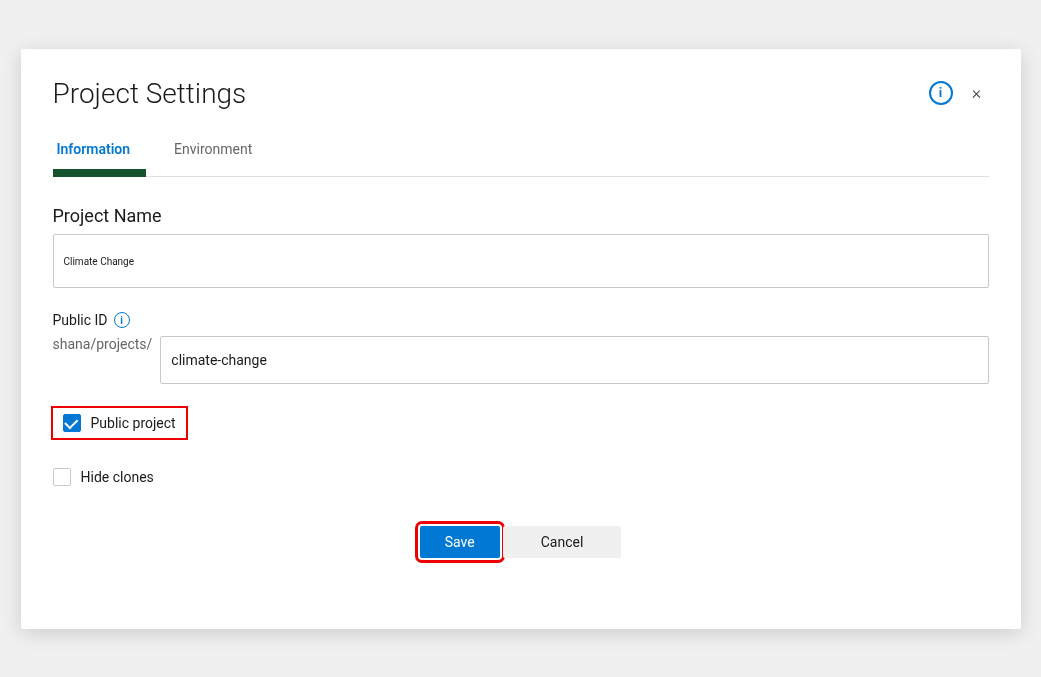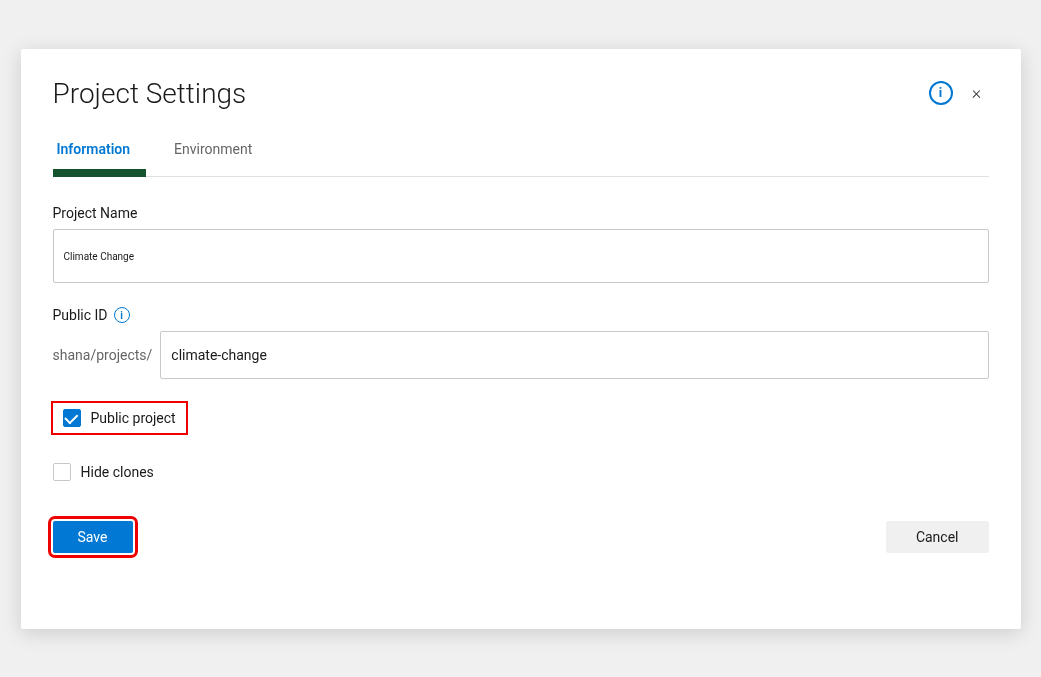--- a/index.html
+++ b/index.html
@@ -103,21 +103,21 @@
       border-bottom: 8px solid #14532d;
       font-weight: 600;
     }
 
     .form-section {
       margin-bottom: 24px;
     }
 
     .form-label {
       display: block;
-      font-size: 14px;
+      font-size: 18px;
       color: #1a1a1a;
       margin-bottom: 8px;
       font-weight: 400;
     }
 
     .form-input {
       width: 100%;
       height: 54px;
       border: 1px solid #c8c8c8;
       border-radius: 2px;
@@ -149,21 +149,20 @@
       justify-content: center;
       color: #0078d4;
       font-size: 10px;
       font-weight: bold;
       cursor: pointer;
       flex-shrink: 0;
     }
 
     .project-id-row {
       display: flex;
-      align-items: center;
       gap: 0;
     }
 
     .project-id-prefix {
       font-size: 14px;
       color: #666;
       white-space: nowrap;
       margin-right: 8px;
     }
 
@@ -221,21 +220,21 @@
 
     .checkbox-label {
       font-size: 14px;
       color: #1a1a1a;
       cursor: pointer;
       user-select: none;
     }
 
     .dialog-footer {
       display: flex;
-      justify-content: space-between;
+      justify-content: center;
       align-items: center;
       gap: 3px;
       margin-top: 40px;
     }
 
     .btn-save {
       background: #0078d4;
       color: #fff;
       border: none;
       border-radius: 2px;
@@ -245,21 +244,21 @@
       min-width: 80px;
       outline: 3px solid #e00;
       outline-offset: 2px;
     }
 
     .btn-cancel {
       background: #f0f0f0;
       color: #1a1a1a;
       border: none;
       border-radius: 2px;
-      padding: 8px 30px;
+      padding: 8px 38px;
       font-size: 14px;
       cursor: pointer;
       min-width: 80px;
     }
 
     .checkboxes-section {
       margin-top: 8px;
     }
   </style>
 </head>

